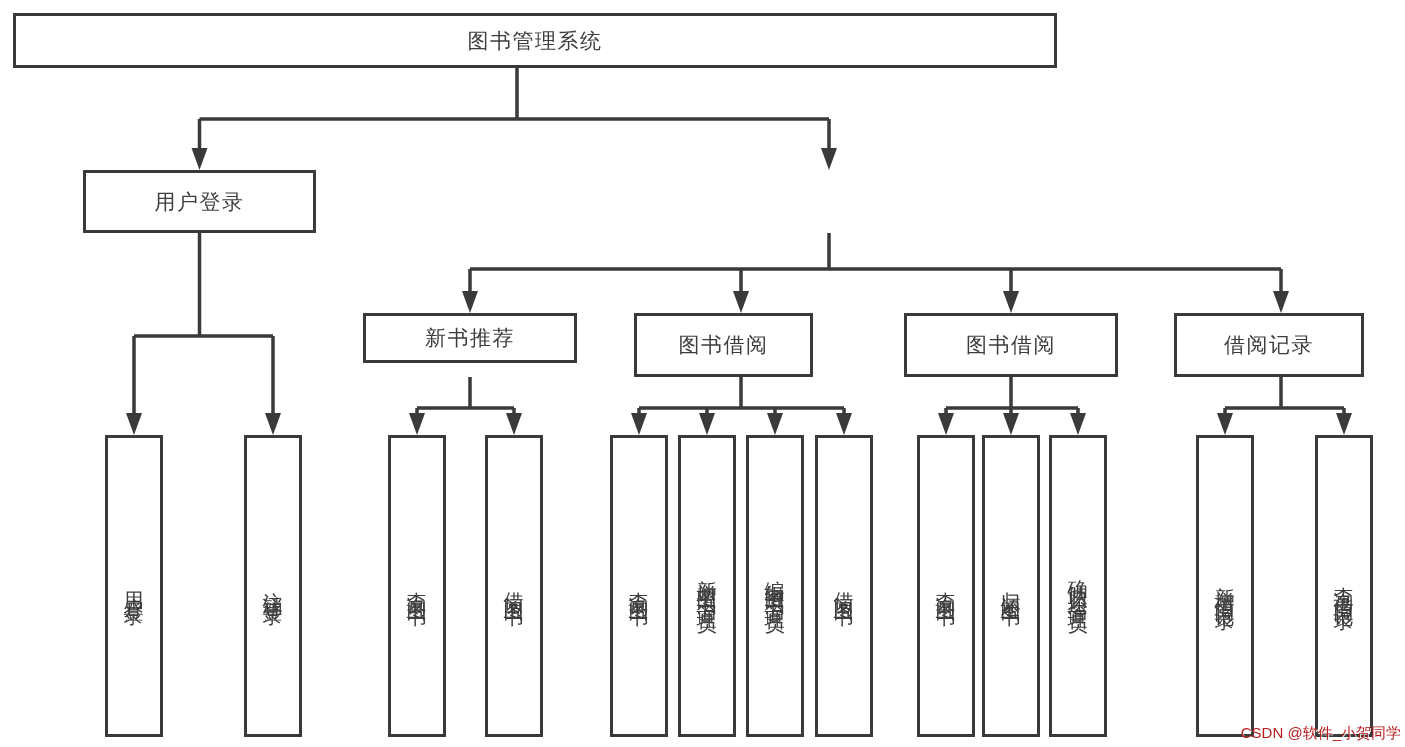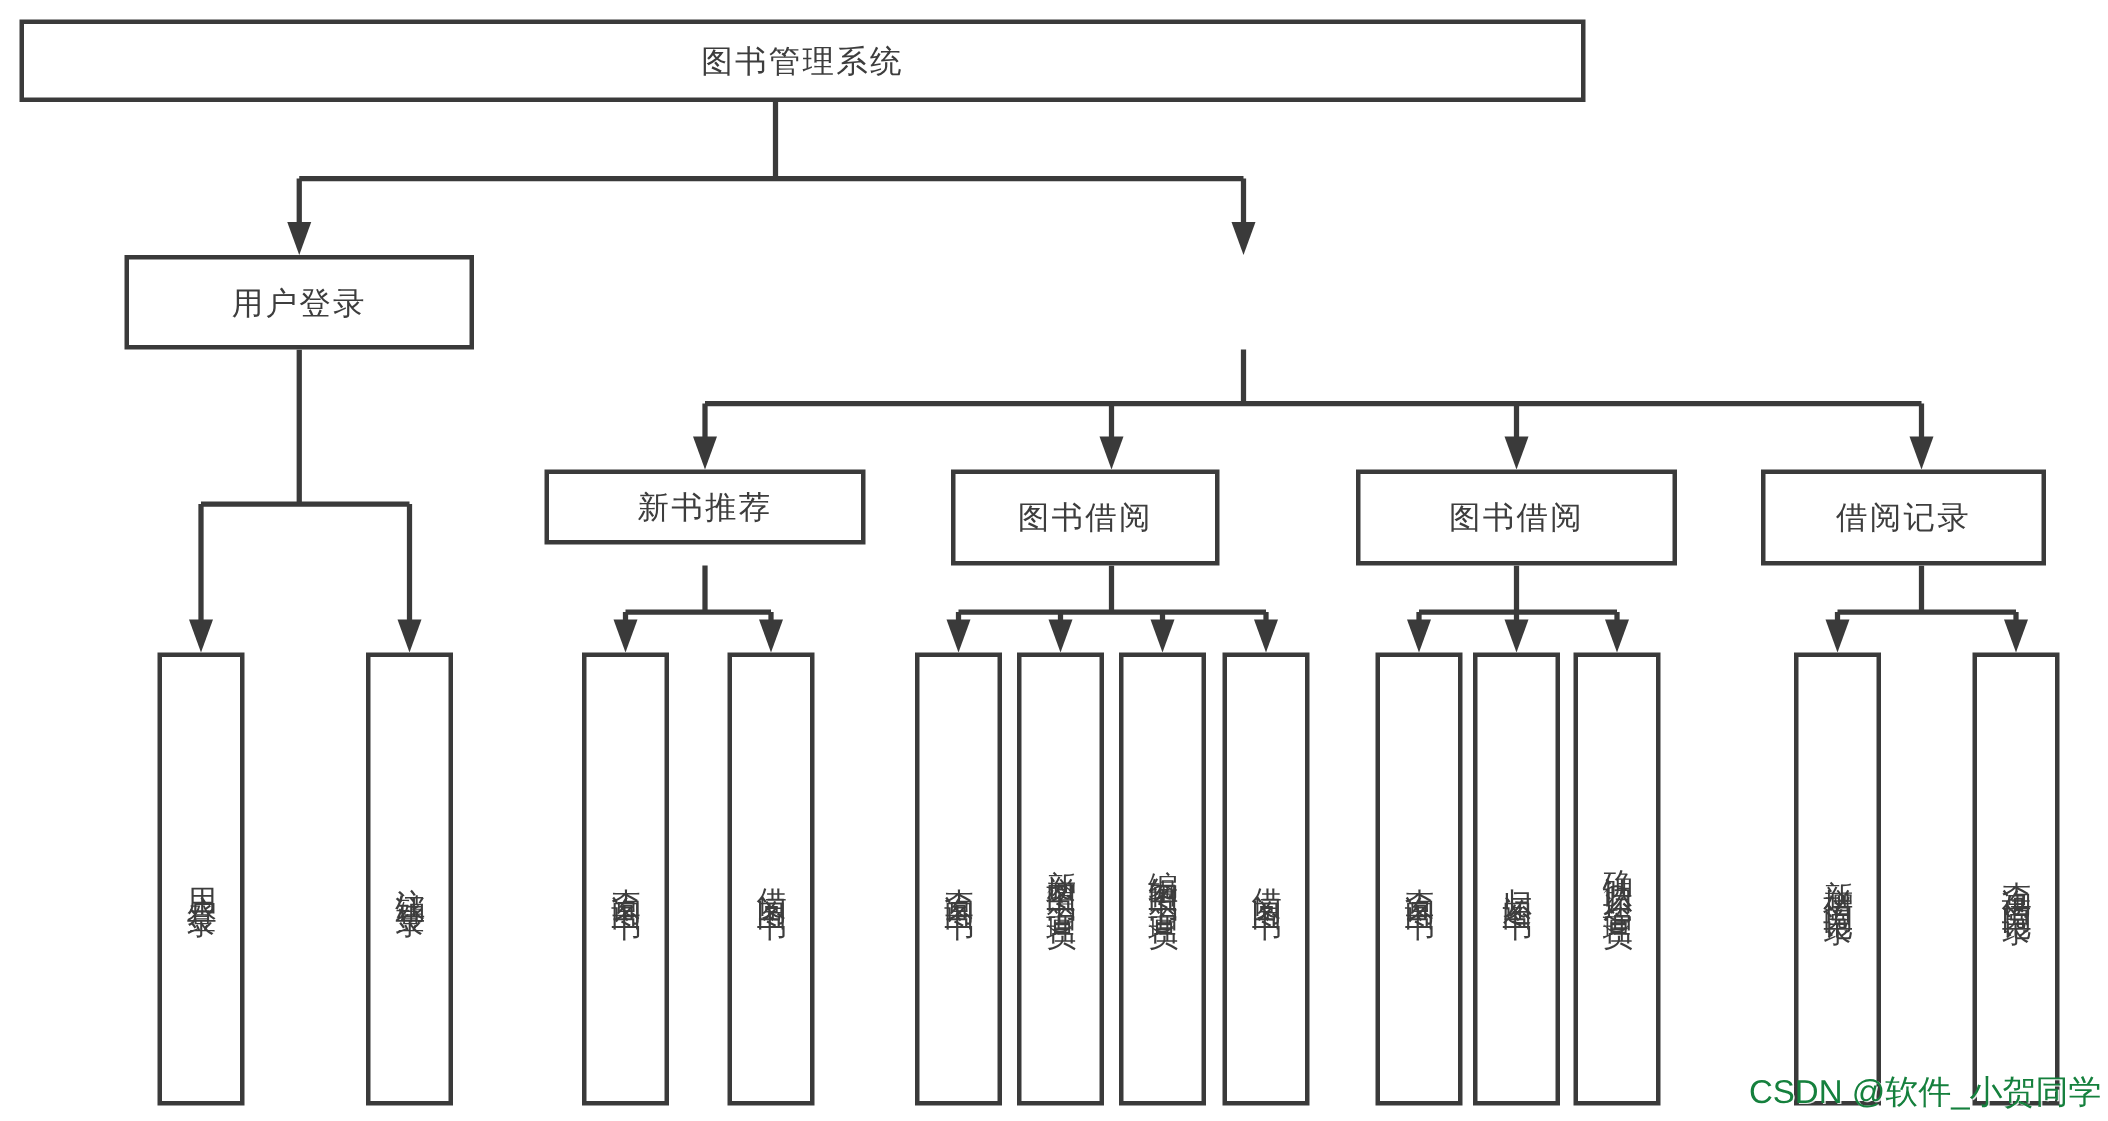--- a/index.html
+++ b/index.html
@@ -41,22 +41,22 @@
     writing-mode: vertical-rl;
     text-orientation: mixed;
     font-size: 20px;
     line-height: 1;
     letter-spacing: 5px;
   }
   .watermark {
     position: absolute;
     right: 4px;
     bottom: 4px;
-    font-size: 22px;
-    color: #15803d;
+    font-size: 15px;
+    color: #b91c1c;
     text-shadow: 1px 1px 0 rgba(255,255,255,0.85);
     white-space: nowrap;
     margin-top: 48px;
   }
 </style>
 </head>
 <body>
 
 <div id="canvas">
 

